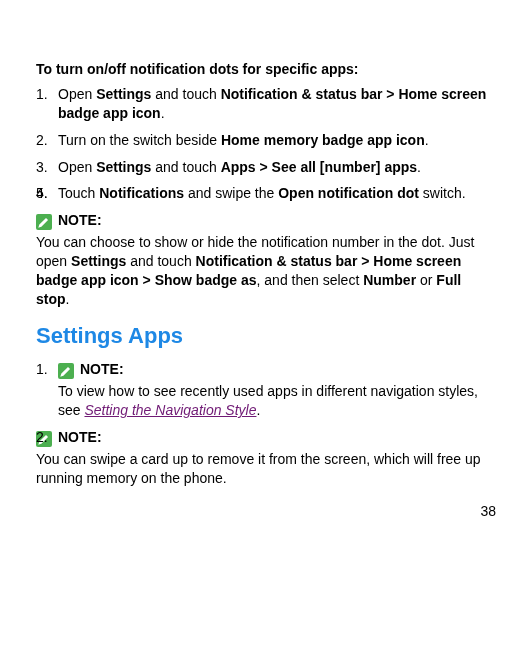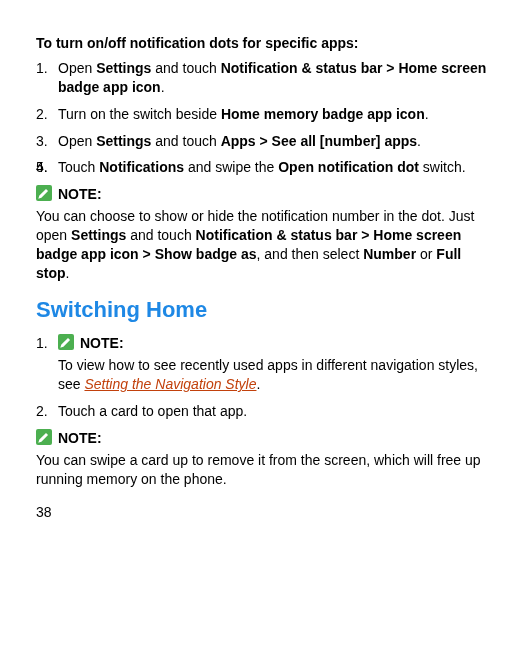--- a/index.html
+++ b/index.html
@@ -16,39 +16,40 @@
       line-height: 1.35;
       color: #000;
       background: #fff;
     }
     .bold {
       font-weight: bold;
     }
     .heading {
       font-weight: bold;
       margin-bottom: 6px;
+      margin-top: 26px;
     }
     ol {
       list-style: none;
       padding: 0;
       margin: 0;
     }
     ol li {
       padding-left: 22px;
       position: relative;
       margin-bottom: 8px;
     }
     ol li .num {
       position: absolute;
       left: 0;
       top: 0;
     }
     .note-row {
       display: flex;
-      align-items: flex-start;
+      align-items: flex-end;
       margin-top: 4px;
       margin-bottom: 3px;
     }
     .note-icon {
       width: 16px;
       height: 16px;
       background: #4caf50;
       border-radius: 2px;
       display: inline-flex;
       align-items: center;
@@ -67,26 +68,26 @@
       margin-bottom: 8px;
     }
     .section-title {
       color: #1e88e5;
       font-size: 22px;
       font-weight: bold;
       margin-top: 12px;
       margin-bottom: 10px;
     }
     .link {
-      color: #c2410c;
+      color: #701a75;
       text-decoration: underline;
       font-style: italic;
     }
     .page-num {
-      text-align: left;
+      text-align: right;
       margin-top: 14px;
       font-size: 14px;
     }
   </style>
 </head>
 <body>
 
 <div class="heading">To turn on/off notification dots for specific apps:</div>
 
 <ol>
@@ -116,40 +117,39 @@
     <svg viewBox="0 0 24 24" fill="none" stroke="white" stroke-width="3">
         <path d="M3 21l3-1 12-12-2-2L4 18l-1 3z" fill="white"></path>
       </svg>
   </span>
   <span class="note-label">NOTE:</span>
 </div>
 <div class="note-body">
   <span>You can choose to show or hide the notification number in the dot. Just open </span><span class="bold">Settings</span><span> and touch </span><span class="bold">Notification &amp; status bar &gt; Home screen badge app icon &gt; Show badge as</span><span>, and then select </span><span class="bold">Number</span><span> or </span><span class="bold">Full stop</span><span>.</span>
 </div>
 
-<div class="section-title">Switching Home</div>
+<div class="section-title">Settings Apps</div>
 
 <ol>
   <li>
     <span class="num">1.</span>
     <div class="note-row" style="margin-top:6px;">
       <span class="note-icon">
         <svg viewBox="0 0 24 24" fill="none" stroke="white" stroke-width="3">
             <path d="M3 21l3-1 12-12-2-2L4 18l-1 3z" fill="white"></path>
           </svg>
       </span>
       <span class="note-label">NOTE:</span>
     </div>
     <div class="note-body">
       <span>To view how to see recently used apps in different navigation styles, see </span><span class="link">Setting the Navigation Style</span><span>.</span>
     </div>
   </li>
   <li>
     <span class="num">2.</span>
-    <span>Touch a card to open that app.</span>
   </li>
 </ol>
 
 <div class="note-row">
   <span class="note-icon">
     <svg viewBox="0 0 24 24" fill="none" stroke="white" stroke-width="3">
         <path d="M3 21l3-1 12-12-2-2L4 18l-1 3z" fill="white"></path>
       </svg>
   </span>
   <span class="note-label">NOTE:</span>

